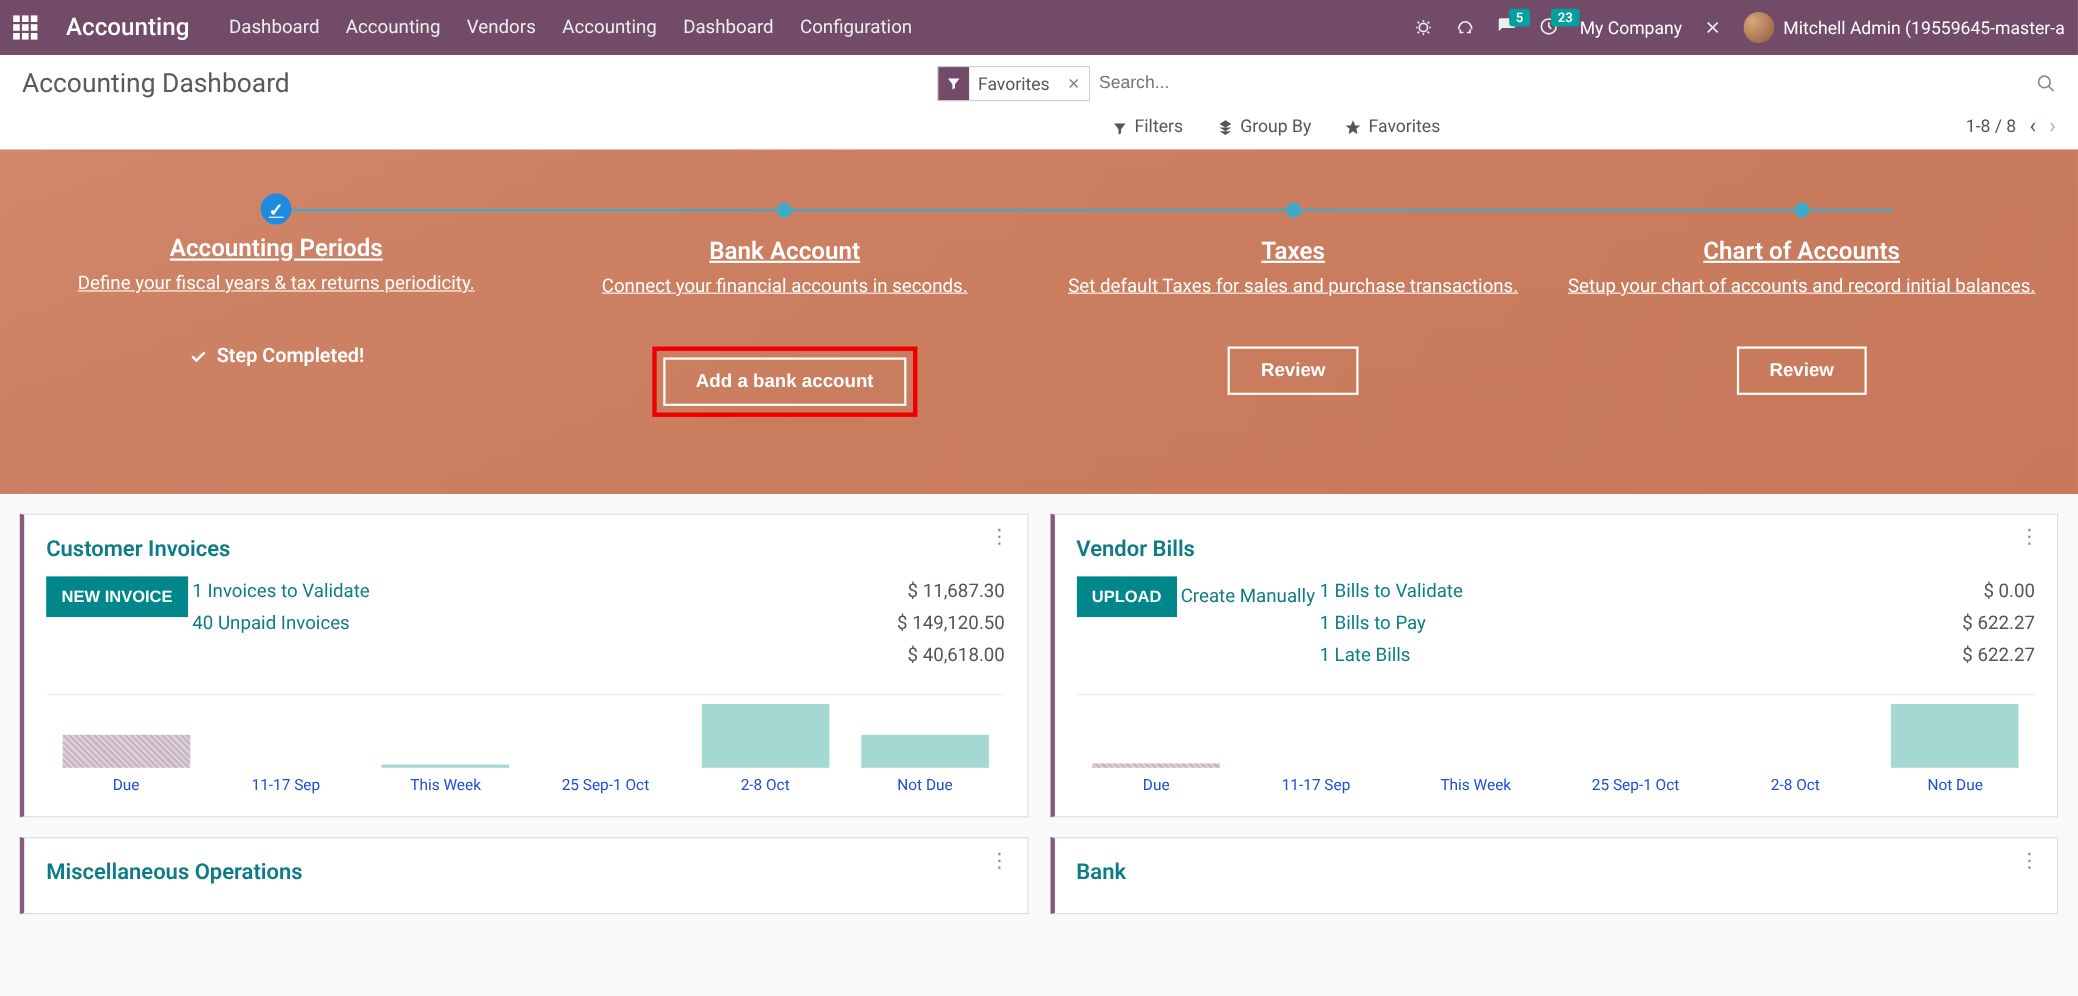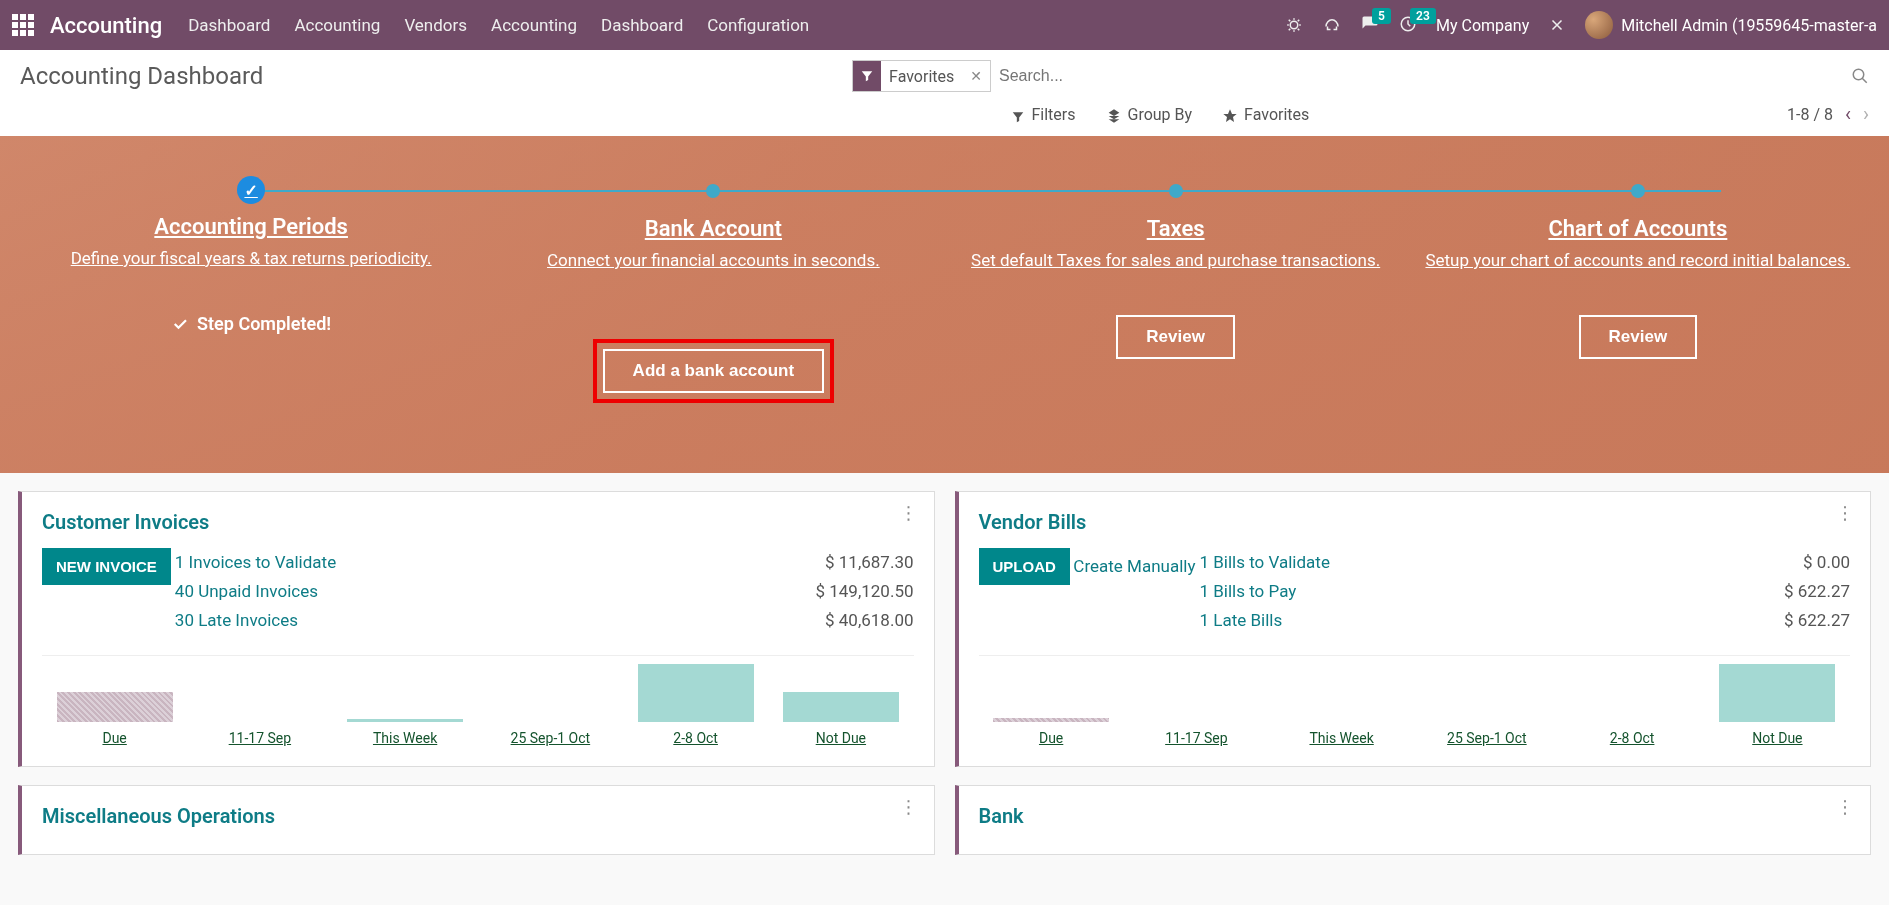--- a/index.html
+++ b/index.html
@@ -12,21 +12,21 @@
 }
 
 
 .topnav {
   background: #714b67;
   color: #fff;
   height: 50px;
   display: flex;
   align-items: center;
   padding: 0 12px;
-  gap: 2px;
+  gap: 12px;
 }
 .apps-icon { width: 22px; height: 22px; display: grid; grid-template-columns: repeat(3,1fr); grid-template-rows: repeat(3,1fr); gap: 2px; margin-right: 14px; cursor: pointer; }
 .apps-icon span { background: #fff; }
 .brand { font-size: 22px; font-weight: 500; margin-right: 24px; }
 .topnav .menu { display: flex; gap: 24px; flex: 1; }
 .topnav .menu a { color: #eee; font-size: 17px; cursor: pointer; }
 .topnav .right { display: flex; align-items: center; gap: 18px; }
 .topnav .badge-wrap { position: relative; }
 .topnav .badge { position: absolute; top: -6px; left: 12px; background: #00a09d; color: #fff; font-size: 12px; padding: 1px 6px; border-radius: 3px; font-weight: 600; }
 .topnav .ic { width: 20px; height: 20px; display: inline-flex; align-items: center; justify-content: center; color: #eee; font-size: 18px; }
@@ -62,41 +62,41 @@
 .onboard .steps { display: flex; justify-content: space-between; position: relative; }
 .onboard .line { position: absolute; top: 14px; left: 12%; right: 8%; height: 2px; background: #3fa9c9; }
 .onboard .step { flex: 1; text-align: center; position: relative; padding: 0 10px; text-decoration: underline; }
 .onboard .dot { width: 14px; height: 14px; background: #3fa9c9; border-radius: 50%; margin: 8px auto 18px; position: relative; z-index: 2; }
 .onboard .dot.done { width: 28px; height: 28px; background: #1d8ce0; display: flex; align-items: center; justify-content: center; margin: 0 auto 10px; }
 .onboard .dot.done::after { content: "✓"; color: #fff; font-weight: bold; font-size: 16px; }
 .onboard .st-title { font-size: 22px; font-weight: 600; margin-bottom: 8px; }
 .onboard .st-desc { font-size: 17px; line-height: 1.4; margin-bottom: 18px; min-height: 48px; }
 .obtn { display: inline-block; border: 2px solid #fff; color: #fff; padding: 10px 28px; font-size: 17px; font-weight: 600; cursor: pointer; background: transparent; }
 .step-done-label { font-size: 18px; font-weight: 600; display: inline-flex; align-items: center; gap: 8px; }
-.red-box { border: 4px solid #e00; padding: 6px; display: inline-block; margin-top: 24px; }
+.red-box { border: 4px solid #e00; padding: 6px; display: inline-block; }
 
 
 .dash { padding: 18px; display: flex; gap: 20px; flex-wrap: wrap; }
 .col { flex: 1; min-width: 600px; display: flex; flex-direction: column; gap: 18px; }
 .card { background: #fff; border: 1px solid #dcdcdc; border-left: 4px solid #875a7b; padding: 18px 20px 12px 20px; position: relative; }
 .card .ctitle { color: #0e7c86; font-size: 20px; font-weight: 600; margin-bottom: 14px; cursor: pointer; }
 .card .kebab { position: absolute; top: 16px; right: 16px; color: #888; cursor: pointer; font-size: 18px; letter-spacing: 0; line-height: 0.5; }
 .actionrow { display: flex; align-items: flex-start; gap: 4px; }
 .btn-teal { background: #00878b; color: #fff; border: none; padding: 10px 14px; font-size: 15px; font-weight: 700; cursor: pointer; }
 .statscol { flex: 1; }
 .statscol .link { color: #0e7c86; font-size: 17px; line-height: 1.7; cursor: pointer; }
 .amtcol { text-align: right; }
 .amtcol .amt { color: #555; font-size: 17px; line-height: 1.7; }
 .mlink { color: #0e7c86; font-size: 17px; cursor: pointer; margin-top: 8px; display: inline-block; }
 .chartrow { display: flex; margin-top: 20px; border-top: 1px solid #eee; }
 .chartcell { flex: 1; text-align: center; padding-top: 4px; }
 .chartcell .bar-wrap { height: 62px; display: flex; align-items: flex-end; justify-content: center; }
 .chartcell .bar { width: 80%; background: #a4d9d3; }
 .chartcell .bar.past { background: repeating-linear-gradient(45deg,#c9b5c0,#c9b5c0 2px,#dcd0d8 2px,#dcd0d8 4px); }
-.chartcell .lbl { font-size: 14px; color: #14532d; padding: 8px 0; text-decoration: underline; }
+.chartcell .lbl { font-size: 14px; color: #1d4ed8; padding: 8px 0; }
 
 svg { display: block; }
 </style>
 </head>
 <body>
 
 <div class="topnav">
   <div class="apps-icon">
     <span></span>
       <span></span>
@@ -255,21 +255,20 @@
 
   <div class="col">
     <div class="card">
       <div class="kebab">⋮</div>
       <div class="ctitle">Customer Invoices</div>
       <div class="actionrow">
         <button class="btn-teal">NEW INVOICE</button>
         <div class="statscol">
           <div class="link">1 Invoices to Validate</div>
           <div class="link">40 Unpaid Invoices</div>
-          <div class="link">30 Late Invoices</div>
         </div>
         <div class="amtcol">
           <div class="amt">$ 11,687.30</div>
           <div class="amt">$ 149,120.50</div>
           <div class="amt">$ 40,618.00</div>
         </div>
       </div>
       <div class="chartrow" id="chart-cust">
           <div class="chartcell">
             <div class="bar-wrap">

